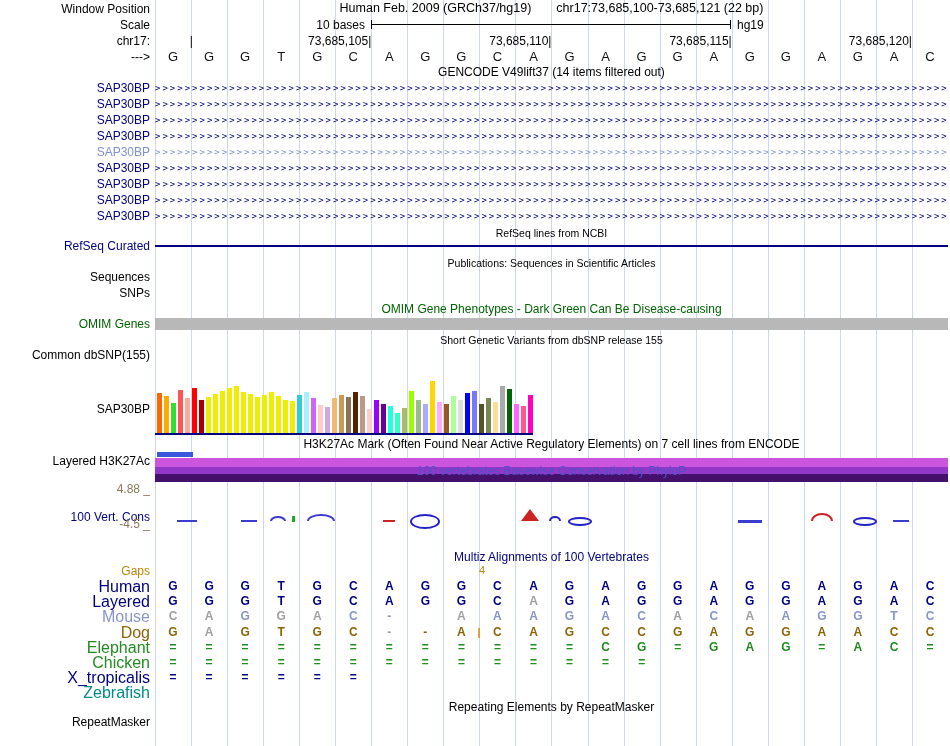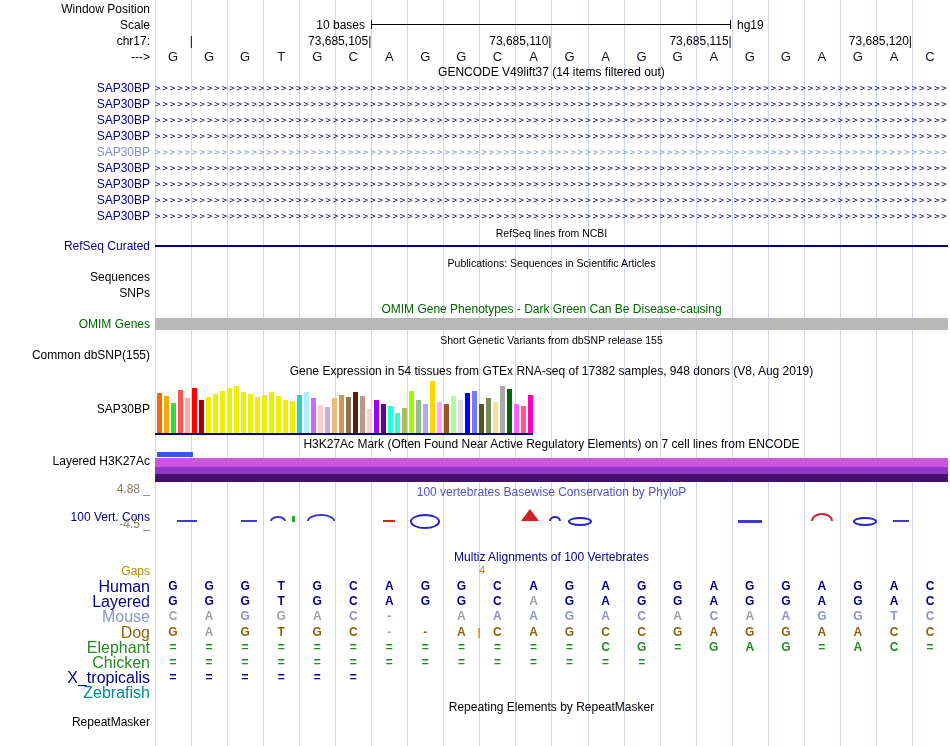--- a/index.html
+++ b/index.html
@@ -31,20 +31,25 @@
   .ins{position:absolute;top:1px;font-size:11px;font-weight:bold;}
   .cap{position:absolute;width:1px;height:9px;background:#000;top:20px;}
 </style>
 </head>
 <body>
 
 <div id="app">
   <div class="grid"></div>
 
   <div class="lbl" style="top:2px">Window Position</div>
+  <div class="title" style="top:2px;font-size:12.5px">
+    <span>Human Feb. 2009 (GRCh37/hg19)</span>
+    <span style="display:inline-block;width:18px"></span>
+    <span>chr17:73,685,100-73,685,121 (22 bp)</span>
+  </div>
 
   <div class="lbl" style="top:18px">Scale</div>
   <div style="position:absolute;left:155px;top:18px;width:210px;text-align:right;font-size:12px">10 bases</div>
   <div style="position:absolute;left:371px;top:24px;width:360px;height:1px;background:#000"></div>
   <div class="cap" style="left:371px"></div>
   <div class="cap" style="left:730px"></div>
   <div style="position:absolute;left:737px;top:18px;font-size:12px">hg19</div>
 
   <div class="lbl" style="top:34px">chr17:</div>
   <div class="rulerrow">
@@ -129,21 +134,20 @@
   <div class="lbl" style="top:270px">Sequences</div>
   <div class="lbl" style="top:286px">SNPs</div>
 
   <div class="title" style="top:303px;color:#006400">OMIM Gene Phenotypes - Dark Green Can Be Disease-causing</div>
   <div class="lbl" style="top:317px;color:#006400">OMIM Genes</div>
   <div class="graybar"></div>
 
   <div class="title sm" style="top:334px">Short Genetic Variants from dbSNP release 155</div>
   <div class="lbl" style="top:348px">Common dbSNP(155)</div>
 
-  <div class="title" style="top:365px">Gene Expression in 54 tissues from GTEx RNA-seq of 17382 samples, 948 donors (V8, Aug 2019)</div>
   <div class="lbl" style="top:402px">SAP30BP</div>
   <div class="gbars">
       <div class="gbar" style="height: 40px; background: rgb(255, 102, 0);"></div>
       <div class="gbar" style="height: 37px; background: rgb(255, 170, 0);"></div>
       <div class="gbar" style="height: 30px; background: rgb(51, 221, 51);"></div>
       <div class="gbar" style="height: 43px; background: rgb(255, 85, 85);"></div>
       <div class="gbar" style="height: 35px; background: rgb(255, 170, 153);"></div>
       <div class="gbar" style="height: 45px; background: rgb(255, 0, 0);"></div>
       <div class="gbar" style="height: 33px; background: rgb(170, 0, 0);"></div>
       <div class="gbar" style="height: 36px; background: rgb(238, 238, 0);"></div>
@@ -197,21 +201,21 @@
   <div class="hline" style="left:155px;top:433px;width:378px;height:2px"></div>
 
   <div class="title" style="top:438px">H3K27Ac Mark (Often Found Near Active Regulatory Elements) on 7 cell lines from ENCODE</div>
   <div class="lbl" style="top:454px">Layered H3K27Ac</div>
   <div style="position: absolute; left: 157px; top: 452px; width: 36px; height: 5px; background: rgb(58, 86, 220);"></div>
   <div style="position: absolute; left: 155px; top: 458px; width: 793px; height: 9px; background: rgb(204, 85, 221);"></div>
   <div style="position: absolute; left: 155px; top: 467px; width: 793px; height: 7px; background: rgb(145, 56, 200);"></div>
   <div style="position: absolute; left: 155px; top: 474px; width: 793px; height: 8px; background: rgb(69, 16, 107);"></div>
 
   <div class="lbl" style="top:482px;color:#8a7a5a">4.88 _</div>
-  <div class="title" style="top:486px;color:#5050c8">100 vertebrates Basewise Conservation by PhyloP</div>
+  <div class="title" style="top:465px;color:#5050c8">100 vertebrates Basewise Conservation by PhyloP</div>
   <div class="lbl" style="top:510px;color:#000080">100 Vert. Cons</div>
   <div class="lbl" style="top:517px;color:#8a7a5a">-4.5 _</div>
   <div class="constrack">
       <div class="cmark" style="left: 22.4409px; width: 20px; top: 22px; height: 2px; background: rgb(59, 59, 208);"></div>
       <div class="cmark" style="left: 85.7182px; width: 16px; top: 22px; height: 2px; background: rgb(59, 59, 208);"></div>
       <div class="cmark" style="left: 114.555px; width: 16px; top: 18px; height: 5px; border-top: 2px solid rgb(59, 59, 208); border-right: 2px solid rgb(59, 59, 208); border-bottom: none; border-left: 2px solid rgb(59, 59, 208); border-image: initial; border-radius: 50% 50% 0px 0px / 100% 100% 0px 0px;"></div>
       <div class="cmark" style="left: 137.275px; width: 3px; top: 18px; height: 6px; background: rgb(34, 170, 34);"></div>
       <div class="cmark" style="left: 151.809px; width: 28px; top: 16px; height: 7px; border-top: 2px solid rgb(59, 59, 208); border-right: 2px solid rgb(59, 59, 208); border-bottom: none; border-left: 2px solid rgb(59, 59, 208); border-image: initial; border-radius: 50% 50% 0px 0px / 100% 100% 0px 0px;"></div>
       <div class="cmark" style="left: 228.295px; width: 12px; top: 22px; height: 2px; background: rgb(204, 34, 34);"></div>
       <div class="cmark" style="left: 255.341px; width: 30px; top: 15.5px; height: 15px; border: 2px solid rgb(35, 35, 200); border-radius: 50%;"></div>

